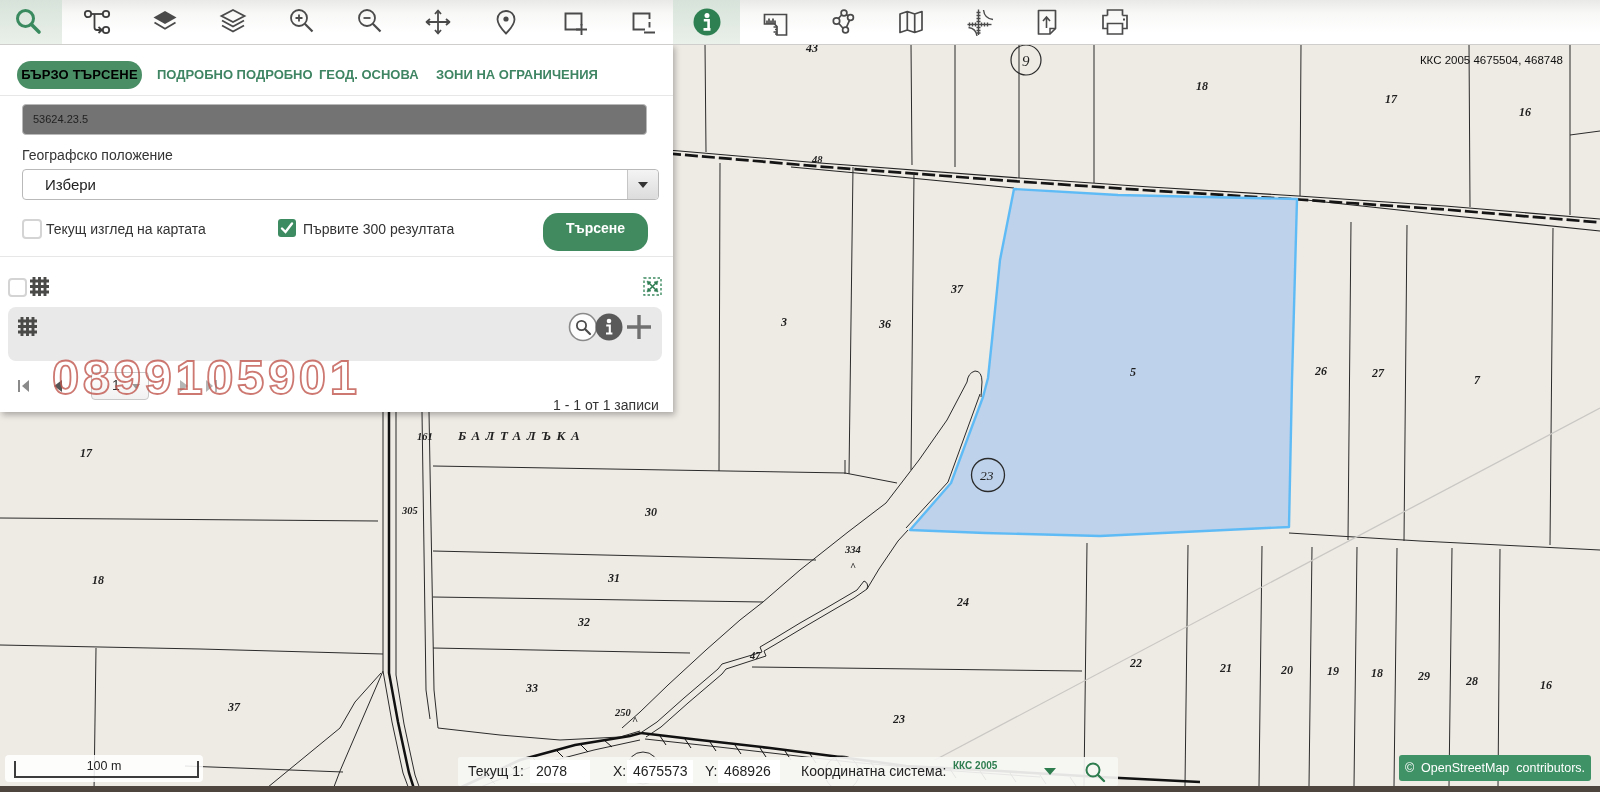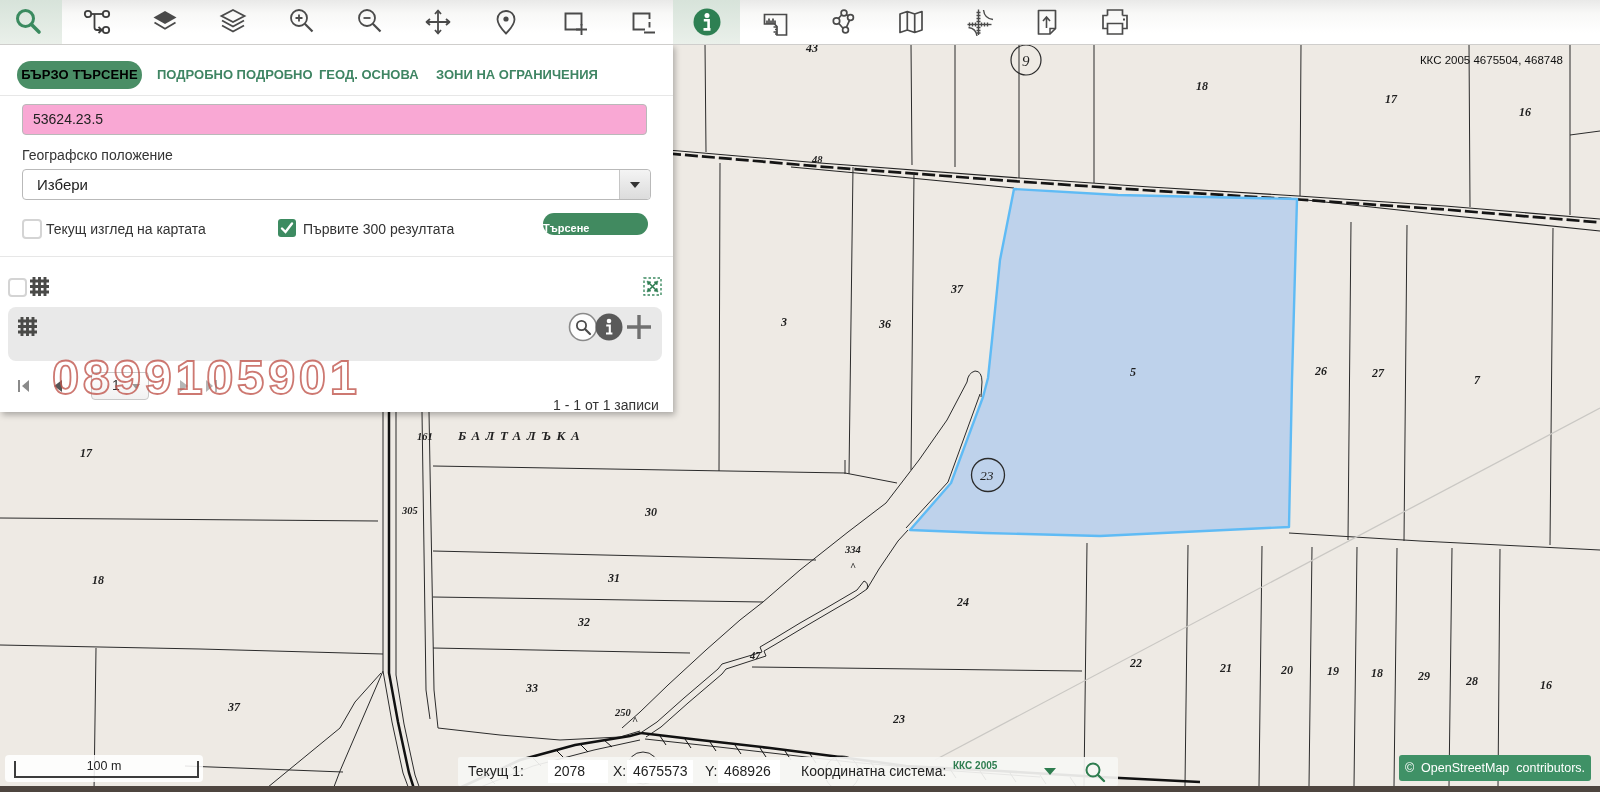--- a/index.html
+++ b/index.html
@@ -16,32 +16,32 @@
   
   #panel{position:absolute;left:0;top:44px;width:673px;height:368px;background:#ffffff;
     box-shadow:2px 3px 6px rgba(0,0,0,0.28);z-index:20;}
   .pill{position:absolute;left:17px;top:17px;width:125px;height:28px;border-radius:14px;
     background:#4a8e66;color:#000000;font-weight:bold;font-size:13px;letter-spacing:0.2px;
     text-align:center;line-height:28px;}
   .tab{position:absolute;top:17px;height:28px;line-height:28px;color:#3f8563;
     font-weight:bold;font-size:13px;}
   .sep{position:absolute;left:0;width:673px;height:1px;background:#e7e7e7;}
   #inp{position:absolute;left:22px;top:60px;width:613px;height:29px;border:1px solid #b9b9b9;
-    border-radius:4px;font-size:14px;color:#222;line-height:29px;padding-left:10px;background:#f9a8d4;}
+    border-radius:4px;font-size:11px;color:#222;line-height:29px;padding-left:10px;background:#737373;}
   .lbl{position:absolute;font-size:14px;color:#333;}
   #sel{position:absolute;left:22px;top:125px;width:613px;height:29px;border:1px solid #b9b9b9;
-    border-radius:4px;font-size:15px;color:#222;line-height:29px;padding-left:14px;background:#fff;}
+    border-radius:4px;font-size:15px;color:#222;line-height:29px;padding-left:22px;background:#fff;}
   #selbtn{position:absolute;right:0px;top:0px;width:30px;height:29px;border-left:1px solid #c6c6c6;
     background:linear-gradient(180deg,#f4f4f4,#dcdcdc);border-radius:0 4px 4px 0;}
   #selbtn:after{content:"";position:absolute;left:10px;top:12px;border-left:5px solid transparent;
     border-right:5px solid transparent;border-top:6px solid #333;}
   .cb{position:absolute;width:16px;height:16px;border:2px solid #d4d4d4;border-radius:4px;background:#fff;}
   .cbg{position:absolute;width:18px;height:18px;border-radius:3px;background:#3d8b61;}
-  #btn{position:absolute;left:543px;top:169px;width:105px;height:22px;border-radius:15px;
-    background:#418a60;color:#fff;font-weight:bold;font-size:11px;line-height:30px;}
+  #btn{position:absolute;left:543px;top:169px;width:105px;height:38px;border-radius:15px;
+    background:#418a60;color:#fff;font-weight:bold;font-size:14px;text-align:center;line-height:30px;}
   .card{position:absolute;left:8px;top:263px;width:654px;height:54px;background:#e9e9e9;border-radius:8px;}
   .wm{position:absolute;left:52px;top:353px;font-size:49px;font-weight:bold;letter-spacing:3.6px;line-height:1;
     color:transparent;-webkit-text-stroke:1.8px rgba(192,86,77,0.8);z-index:25;}
   
   #scalebar{position:absolute;left:5px;top:755px;width:198px;height:27px;background:rgba(255,255,255,0.87);
     border-radius:4px;z-index:15;}
   #scalebracket{position:absolute;left:9px;top:6px;width:181px;height:15px;
     border-left:2px solid #3c3c3c;border-right:2px solid #3c3c3c;border-bottom:2px solid #3c3c3c;}
   #coordbar{position:absolute;left:458px;top:757px;width:660px;height:29px;
     background:rgba(246,246,244,0.92);border-radius:2px;z-index:15;font-size:14px;color:#222;}
@@ -400,21 +400,21 @@
 
 <div class="wm">0899105901</div>
 
 <div id="scalebar">
   <div id="scalebracket"></div>
   <div class="abs" style="left:0;top:4px;width:198px;text-align:center;font-size:12.5px;color:#222;">100 m</div>
 </div>
 
 <div id="coordbar">
   <div class="abs" style="left:10px;top:6px;">Текущ 1:</div>
-  <div class="vbox" style="left:90px;width:54px;">2078</div>
+  <div class="vbox" style="left:72px;width:54px;">2078</div>
   <div class="abs" style="left:155px;top:6px;">X:</div>
   <div class="vbox" style="left:169px;width:60px;">4675573</div>
   <div class="abs" style="left:247px;top:6px;">Y:</div>
   <div class="vbox" style="left:260px;width:56px;">468926</div>
   <div class="abs" style="left:343px;top:6px;">Координатна система:</div>
   <div class="abs" style="left:495px;top:3px;font-size:10px;font-weight:bold;color:#2e7d4f;">ККС 2005</div>
   <div class="abs" style="left:586px;top:11px;border-left:6px solid transparent;border-right:6px solid transparent;border-top:7px solid #2e7d4f;"></div>
   <svg class="abs" style="left:625px;top:3px;" width="24" height="24" viewBox="0 0 24 24">
     <circle cx="10" cy="10" r="6.5" fill="none" stroke="#2e7d4f" stroke-width="2"></circle>
     <path d="M15 15 L21 21" stroke="#2e7d4f" stroke-width="2.4" stroke-linecap="round"></path>

